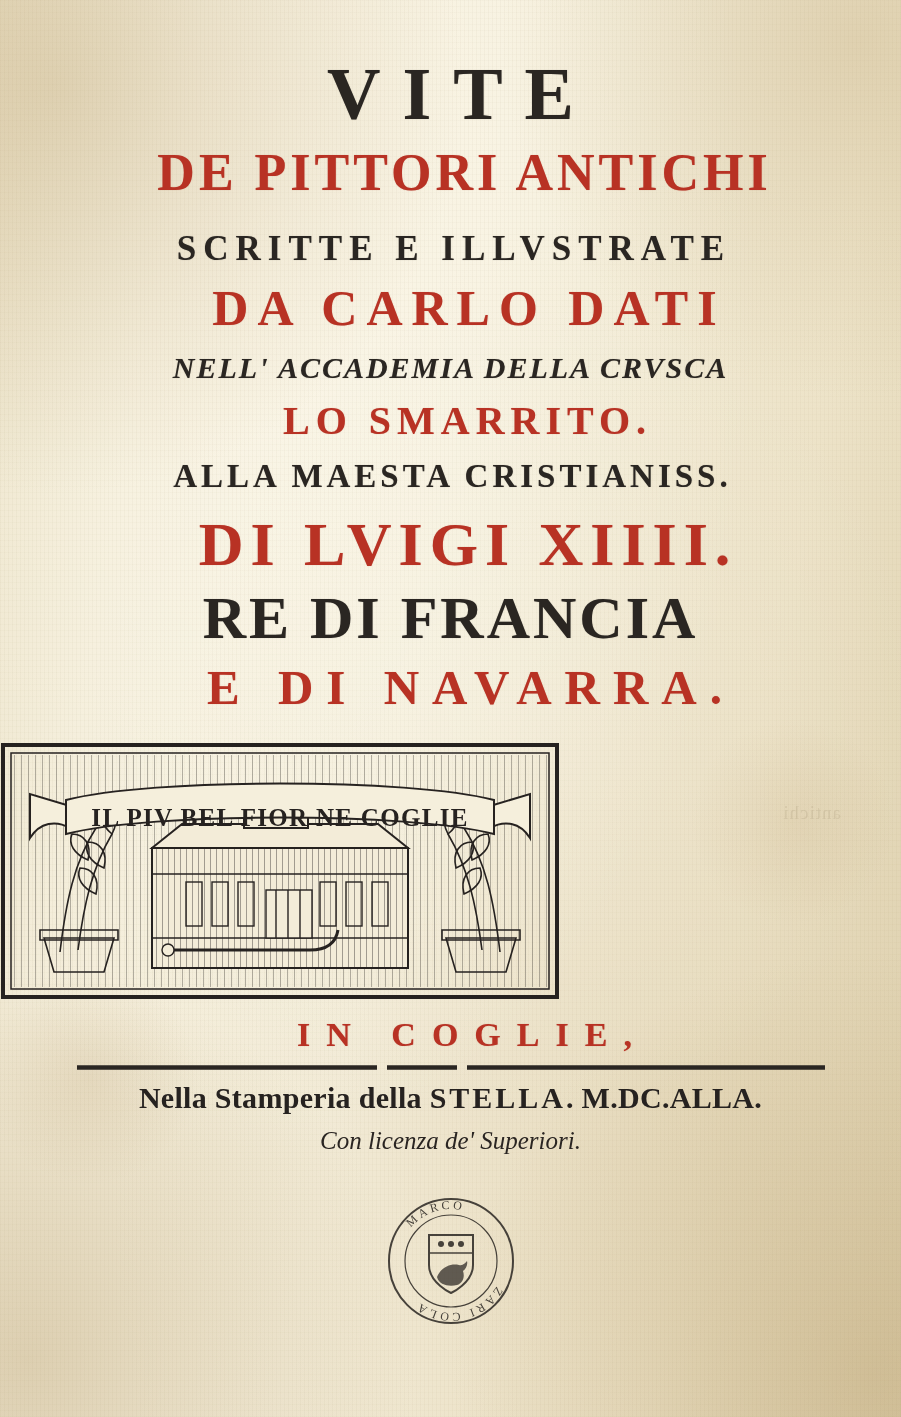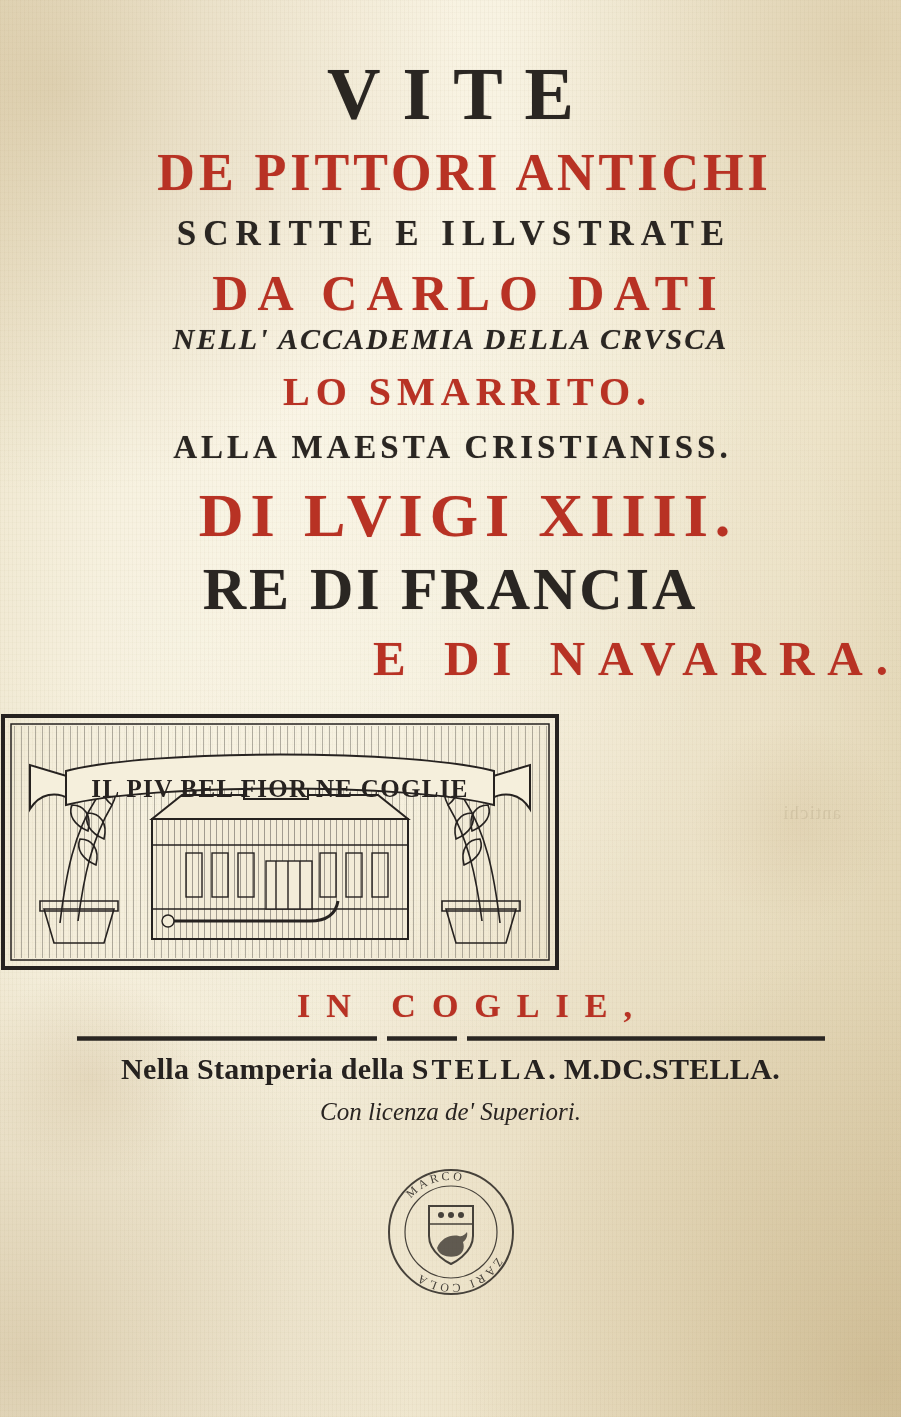--- a/index.html
+++ b/index.html
@@ -87,33 +87,34 @@
     text-indent: 22px;
   }
   .l-depittori {
     font-size: 52px;
     letter-spacing: 4px;
     margin-top: 6px;
   }
   .l-scritte {
     font-size: 35px;
     letter-spacing: 7px;
-    margin-top: 12px;
+    margin-top: 27px;
     text-indent: 7px;
   }
   .l-dacarlo {
     font-size: 50px;
     letter-spacing: 9px;
     margin-top: 10px;
     text-indent: 9px;
   }
   .l-nell {
     font-size: 30px;
     letter-spacing: 2px;
     font-style: italic;
+    margin-top: 14px;
     font-weight: 600;
   }
   .l-smarrito {
     font-size: 40px;
     letter-spacing: 6px;
     margin-top: 12px;
     text-indent: 6px;
   }
   .l-maesta {
     font-size: 33px;
@@ -130,21 +131,20 @@
   .l-redifrancia {
     font-size: 60px;
     letter-spacing: 3px;
     margin-top: 4px;
   }
   .l-navarra {
     font-size: 49px;
     letter-spacing: 13px;
     margin-top: 6px;
     text-indent: 13px;
-    text-align: right;
   }
 
   
   .device-wrap {
     margin-top: 26px;
     display: flex;
     justify-content: flex-start;
   }
   .device {
     width: 560px;
@@ -296,21 +296,21 @@
 
     <div class="line red l-infirenze">IN COGLIE,</div>
 
     <svg class="rule" viewBox="0 0 748 8" preserveAspectRatio="none">
       <line x1="0" y1="4" x2="300" y2="4" stroke="#2a2622" stroke-width="5"></line>
       <line x1="310" y1="4" x2="380" y2="4" stroke="#2a2622" stroke-width="5"></line>
       <line x1="390" y1="4" x2="748" y2="4" stroke="#2a2622" stroke-width="5"></line>
     </svg>
 
     <div class="imprint">
-      <span>Nella Stamperia della </span><span class="stella">STELLA</span><span>. M.DC.STELLA.</span>
+      <span>Nella Stamperia della </span><span class="stella">STELLA</span><span>. M.DC.ALLA.</span>
     </div>
 
     <div class="licenza">Con licenza de' Superiori.</div>
 
     <div class="stamp-wrap">
       <svg class="stamp" viewBox="0 0 140 140">
         <circle cx="70" cy="70" r="62" fill="none" stroke="#2a2622" stroke-width="2"></circle>
         <circle cx="70" cy="70" r="46" fill="none" stroke="#2a2622" stroke-width="1.2"></circle>
 
         <path d="M48 44 h44 v30 c0 18 -22 28 -22 28 c0 0 -22 -10 -22 -28z" fill="none" stroke="#2a2622" stroke-width="2"></path>

